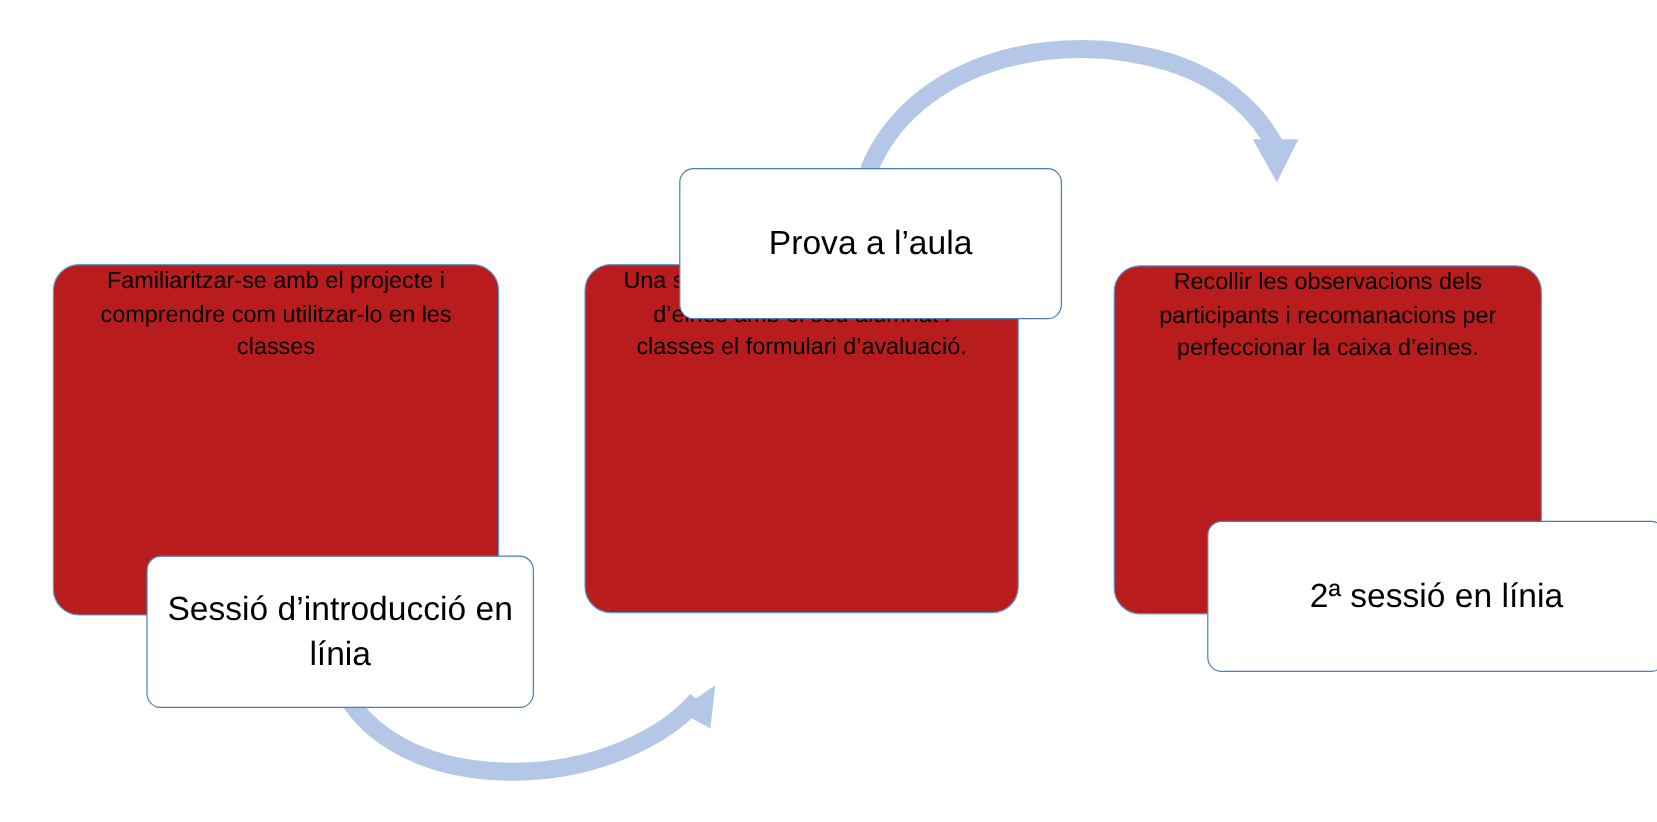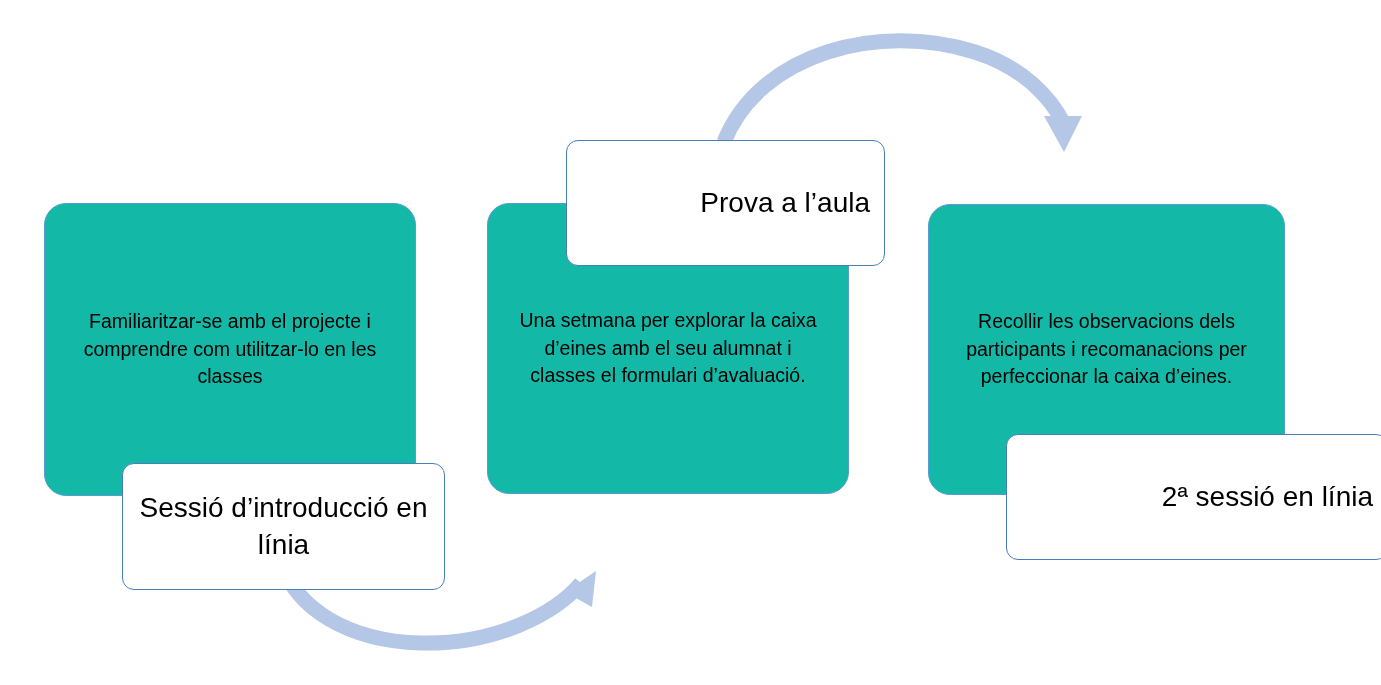--- a/index.html
+++ b/index.html
@@ -31,42 +31,43 @@
   }
 
   
   .stage {
     position: absolute;
   }
 
   .desc-box {
     position: absolute;
     box-sizing: border-box;
-    background: #14b8a6;
+    background: #b91c1c;
     border: 1.6px solid #5B9BD5;
     border-radius: 22px;
     display: flex;
-    align-items: center;
+    align-items: flex-start;
     justify-content: center;
     text-align: center;
     color: #000000;
     font-size: 19.5px;
     line-height: 1.42;
     padding: 0 18px;
+    margin-top: 17px;
   }
 
   .title-card {
     position: absolute;
     box-sizing: border-box;
     background: #FFFFFF;
     border: 1.6px solid #4A7EBB;
     border-radius: 12px;
     display: flex;
     align-items: center;
-    justify-content: flex-end;
+    justify-content: center;
     text-align: center;
     color: #000000;
     font-size: 28px;
     line-height: 1.3;
     padding: 0 14px;
   }
 
   
   #desc-box-1 {
     left: 44px;  top: 203px;  width: 372px;  height: 293px;

